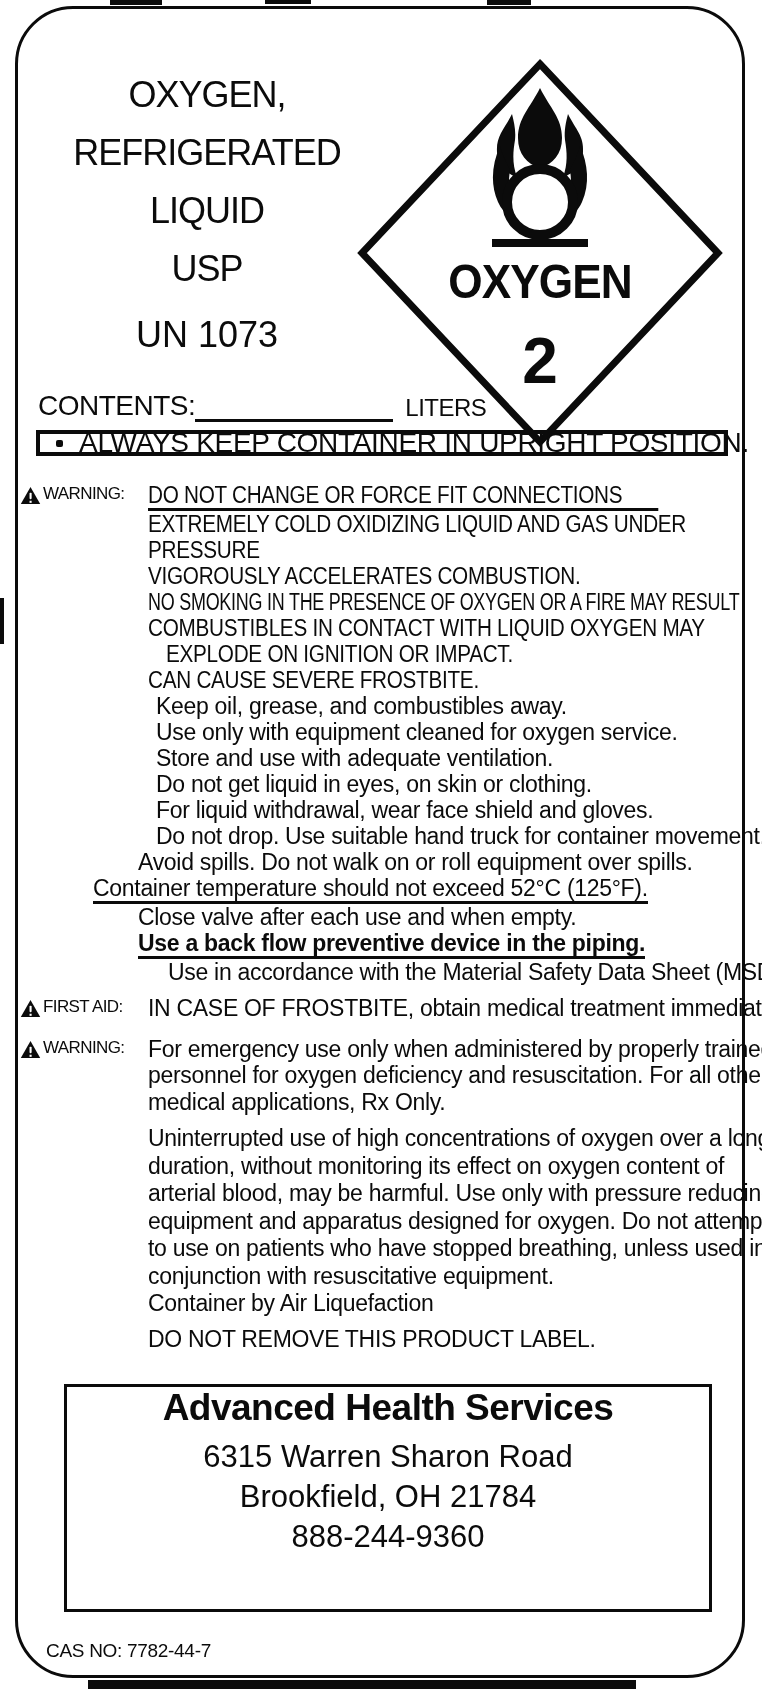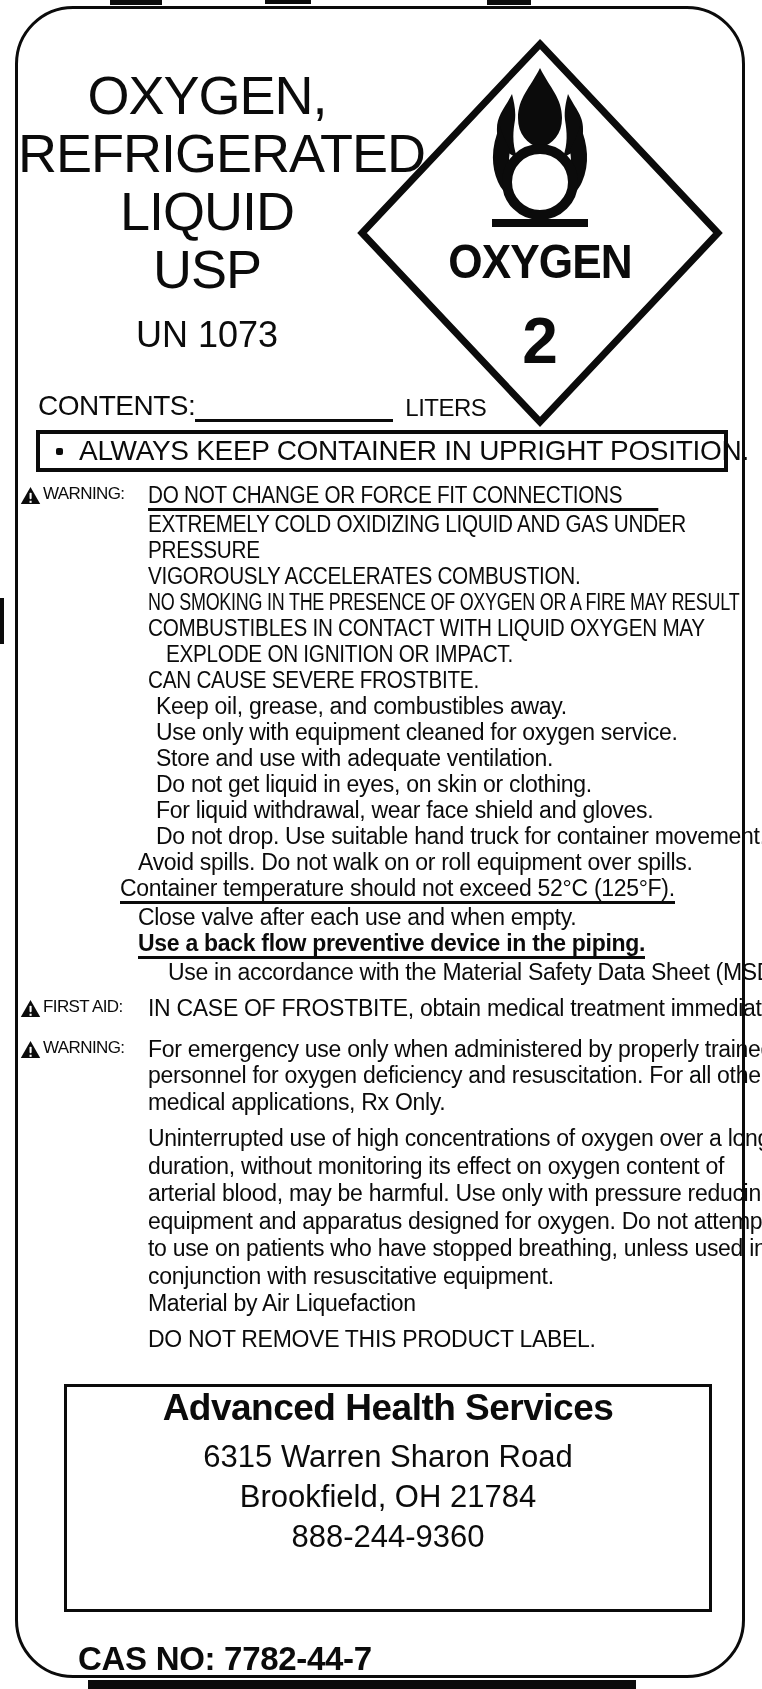--- a/index.html
+++ b/index.html
@@ -2,65 +2,65 @@
 <html><head>
 <meta charset="utf-8">
 <style>
   html,body{margin:0;padding:0;background:#e8e8e8;}
   .page{position:relative;width:762px;height:1689px;background:#ffffff;overflow:hidden;
         font-family:"Liberation Sans","DejaVu Sans",sans-serif;color:#0b0b0b;}
   .label-border{position:absolute;left:15px;top:6px;width:730px;height:1672px;
         border:3px solid #0b0b0b;border-radius:58px;box-sizing:border-box;}
   
   .title-block{position:absolute;left:18px;top:66px;width:378px;text-align:center;}
-  .title-line{font-size:54px;line-height:58px;letter-spacing:-1px;white-space:nowrap;}
+  .title-line{font-size:36px;line-height:58px;letter-spacing:-1px;white-space:nowrap;}
   .un-number{font-size:36px;margin-top:16px;letter-spacing:0;}
   
-  .placard{position:absolute;left:356px;top:38px;width:368px;height:390px;}
+  .placard{position:absolute;left:356px;top:58px;width:368px;height:390px;}
   .placard svg.diamond{position:absolute;left:0;top:0;}
   .flame-icon{position:absolute;left:50%;margin-left:-70px;top:26px;}
   .placard-name{position:absolute;left:0;top:196px;width:100%;text-align:center;
         font-size:48px;font-weight:700;letter-spacing:-1px;transform:scaleX(.92);}
   .placard-class{position:absolute;left:0;top:266px;width:100%;text-align:center;
         font-size:64px;font-weight:700;}
   
   .contents-row{position:absolute;left:38px;top:390px;display:flex;align-items:flex-end;}
   .contents-label{font-size:28px;letter-spacing:-0.5px;}
   .contents-blank{display:inline-block;width:198px;height:28px;border-bottom:3px solid #0b0b0b;}
   .contents-unit{font-size:24px;margin-left:12px;letter-spacing:-0.5px;}
   
-  .banner{position:absolute;left:36px;top:430px;width:692px;height:42px;border:4px solid #0b0b0b;
+  .banner{position:absolute;left:36px;top:430px;width:692px;height:26px;border:4px solid #0b0b0b;
         box-sizing:border-box;display:flex;align-items:center;}
   .banner-dot{width:7px;height:7px;background:#0b0b0b;border-radius:2px;flex:none;margin:0 16px;}
   .banner-text{flex:1;text-align:center;font-size:28px;letter-spacing:-0.3px;white-space:nowrap;}
   
   .body{position:absolute;left:20px;top:482px;width:724px;}
   .hangrow{display:flex;}
   .hanglabel{width:128px;flex:none;display:flex;align-items:flex-start;gap:2px;
         font-size:17px;letter-spacing:-0.6px;padding-top:2px;white-space:nowrap;}
   .tri{flex:none;margin-top:2px;}
   .rowtext{flex:1;}
   .wl{font-size:23px;line-height:26px;letter-spacing:-0.3px;white-space:nowrap;}
   .wl2{font-size:23px;line-height:26.5px;letter-spacing:-0.3px;white-space:nowrap;}
   .wl3{font-size:23px;line-height:27.5px;letter-spacing:-0.3px;white-space:nowrap;}
   .caps{transform:scaleX(.9);transform-origin:0 60%;}
   .cond{transform:scaleX(.78);transform-origin:0 60%;}
   .ml-a{margin-left:128px}.ml-b{margin-left:146px}.ml-c{margin-left:136px}
-  .ml-d{margin-left:118px}.ml-e{margin-left:100px}.ml-f{margin-left:148px}
+  .ml-d{margin-left:118px}.ml-e{margin-left:73px}.ml-f{margin-left:148px}
   .ul{display:inline-block;border-bottom:3px solid #0b0b0b;}
   .ul-x{display:inline-block;border-bottom:3px solid #0b0b0b;padding-right:40px;}
   .bold-ul{display:inline-block;font-weight:700;border-bottom:3px solid #0b0b0b;}
   .mt8{margin-top:8px}.mt10{margin-top:10px}.mt14{margin-top:14px}
   
   .dist-box{position:absolute;left:64px;top:1384px;width:648px;height:228px;border:3px solid #0b0b0b;
         box-sizing:border-box;text-align:center;}
   .dist-name{font-size:37px;font-weight:700;letter-spacing:-0.5px;}
   .dist-line{font-size:31px;line-height:40px;letter-spacing:0;}
   .dist-line.first{margin-top:8px;}
-  .cas{position:absolute;left:46px;top:1640px;font-size:33px;font-weight:700;letter-spacing:-0.3px;margin-left:32px;}
+  .cas{position:absolute;left:46px;top:1640px;font-size:19px;font-weight:400;letter-spacing:-0.3px;}
   
   .smudge{position:absolute;background:#0b0b0b;}
 </style>
 </head>
 <body>
 
 <div class="page">
   <div class="label-border"></div>
 
   <div class="title-block">
@@ -167,21 +167,21 @@
 
     <div class="ml-a mt10">
       <div class="wl3">Uninterrupted use of high concentrations of oxygen over a long</div>
       <div class="wl3">duration, without monitoring its effect on oxygen content of</div>
       <div class="wl3">arterial blood, may be harmful. Use only with pressure reducing</div>
       <div class="wl3">equipment and apparatus designed for oxygen. Do not attempt</div>
       <div class="wl3">to use on patients who have stopped breathing, unless used in</div>
       <div class="wl3">conjunction with resuscitative equipment.</div>
     </div>
 
-    <div class="wl3 ml-a">Material by Air Liquefaction</div>
+    <div class="wl3 ml-a">Container by Air Liquefaction</div>
     <div class="wl3 ml-a mt8">DO NOT REMOVE THIS PRODUCT LABEL.</div>
   </div>
 
   <div class="dist-box">
     <div class="dist-name">Advanced Health Services</div>
     <div class="dist-line first">6315 Warren Sharon Road</div>
     <div class="dist-line">Brookfield, OH 21784</div>
     <div class="dist-line">888-244-9360</div>
   </div>
 

